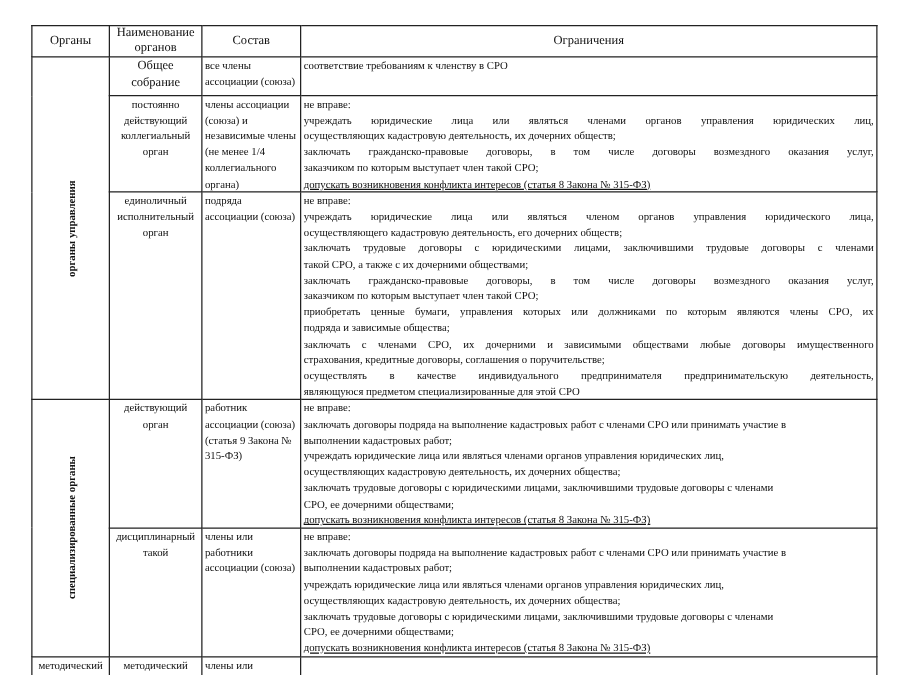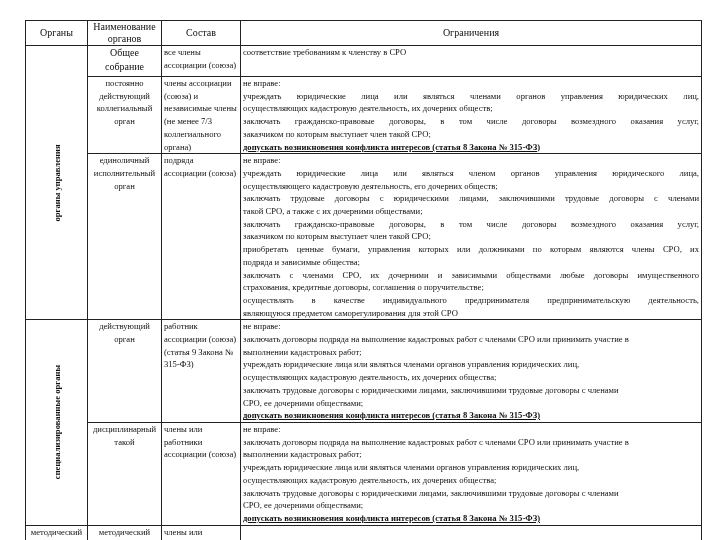--- a/index.html
+++ b/index.html
@@ -17,21 +17,21 @@
   td.group { position: relative; vertical-align: middle; padding: 0; }
   .vert { position: absolute; left: 50%; top: 50%; transform: translate(-50%, -50%) rotate(-90deg);
           white-space: nowrap; font-weight: bold; font-size: 8.6px; }
   td.orgname { text-align: center; font-size: 9px; line-height: 13.5px; margin-top: 13px; }
   td.orgname.big { font-size: 10px; line-height: 14px; }
   td.method { text-align: center; font-size: 8.6px; line-height: 12.5px; }
   td.comp { font-size: 8px; line-height: 12.3px; }
   td.lim { text-align: justify; }
   .line { display: block; }
   .line.j { text-align: justify; text-align-last: justify; }
-  .line.u { text-decoration: underline; font-weight: bold; }
+  .line.u { text-decoration: underline; }
 </style>
 </head>
 <body>
 
 <table class="doc">
   <colgroup>
       <col class="c1">
       <col class="c2">
       <col class="c3">
       <col class="c4">
@@ -52,21 +52,21 @@
       </td>
       <td class="orgname big">Общее собрание</td>
       <td class="comp">все члены ассоциации (союза)</td>
       <td class="lim">
           <span class="line">соответствие требованиям к членству в СРО</span>
         </td>
     </tr>
 
     <tr style="height:73px">
       <td class="orgname">постоянно действующий коллегиальный орган</td>
-      <td class="comp">члены ассоциации (союза) и независимые члены (не менее 7/3 коллегиального органа)</td>
+      <td class="comp">члены ассоциации (союза) и независимые члены (не менее 1/4 коллегиального органа)</td>
       <td class="lim">
           <span class="line">не вправе:</span>
           <span class="line j">учреждать юридические лица или являться членами органов управления юридических лиц,</span>
           <span class="line">осуществляющих кадастровую деятельность, их дочерних обществ;</span>
           <span class="line j">заключать гражданско-правовые договоры, в том числе договоры возмездного оказания услуг,</span>
           <span class="line">заказчиком по которым выступает член такой СРО;</span>
           <span class="line u">допускать возникновения конфликта интересов (статья 8 Закона № 315-ФЗ)</span>
         </td>
     </tr>
 
@@ -79,21 +79,21 @@
           <span class="line">осуществляющего кадастровую деятельность, его дочерних обществ;</span>
           <span class="line j">заключать трудовые договоры с юридическими лицами, заключившими трудовые договоры с членами</span>
           <span class="line">такой СРО, а также с их дочерними обществами;</span>
           <span class="line j">заключать гражданско-правовые договоры, в том числе договоры возмездного оказания услуг,</span>
           <span class="line">заказчиком по которым выступает член такой СРО;</span>
           <span class="line j">приобретать ценные бумаги, управления которых или должниками по которым являются члены СРО, их</span>
           <span class="line">подряда и зависимые общества;</span>
           <span class="line j">заключать с членами СРО, их дочерними и зависимыми обществами любые договоры имущественного</span>
           <span class="line">страхования, кредитные договоры, соглашения о поручительстве;</span>
           <span class="line j">осуществлять в качестве индивидуального предпринимателя предпринимательскую деятельность,</span>
-          <span class="line">являющуюся предметом саморегулирования для этой СРО</span>
+          <span class="line">являющуюся предметом специализированные для этой СРО</span>
         </td>
     </tr>
 
     <tr style="height:101px">
       <td class="group" rowspan="2">
         <span class="vert">специализированные органы</span>
       </td>
       <td class="orgname">действующий орган</td>
       <td class="comp">работник ассоциации (союза) (статья 9 Закона № 315-ФЗ)</td>
       <td class="lim">

